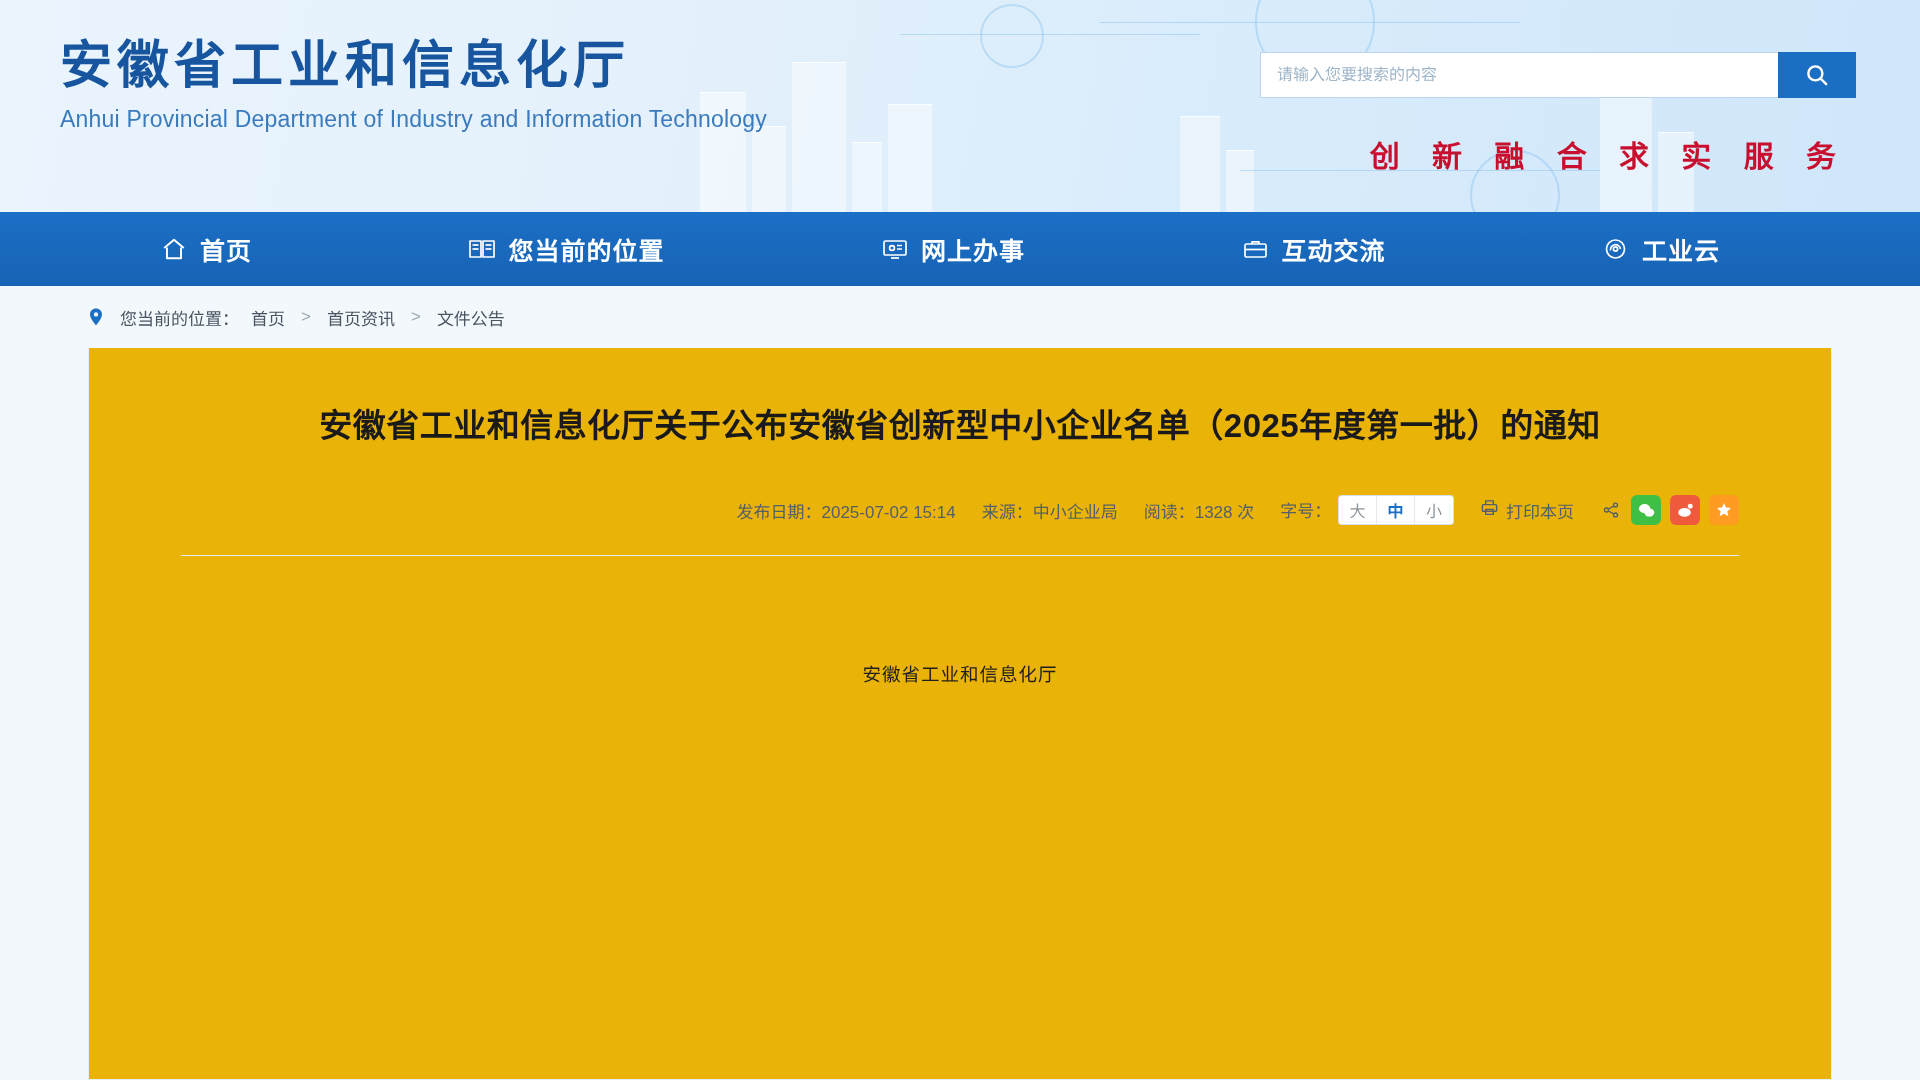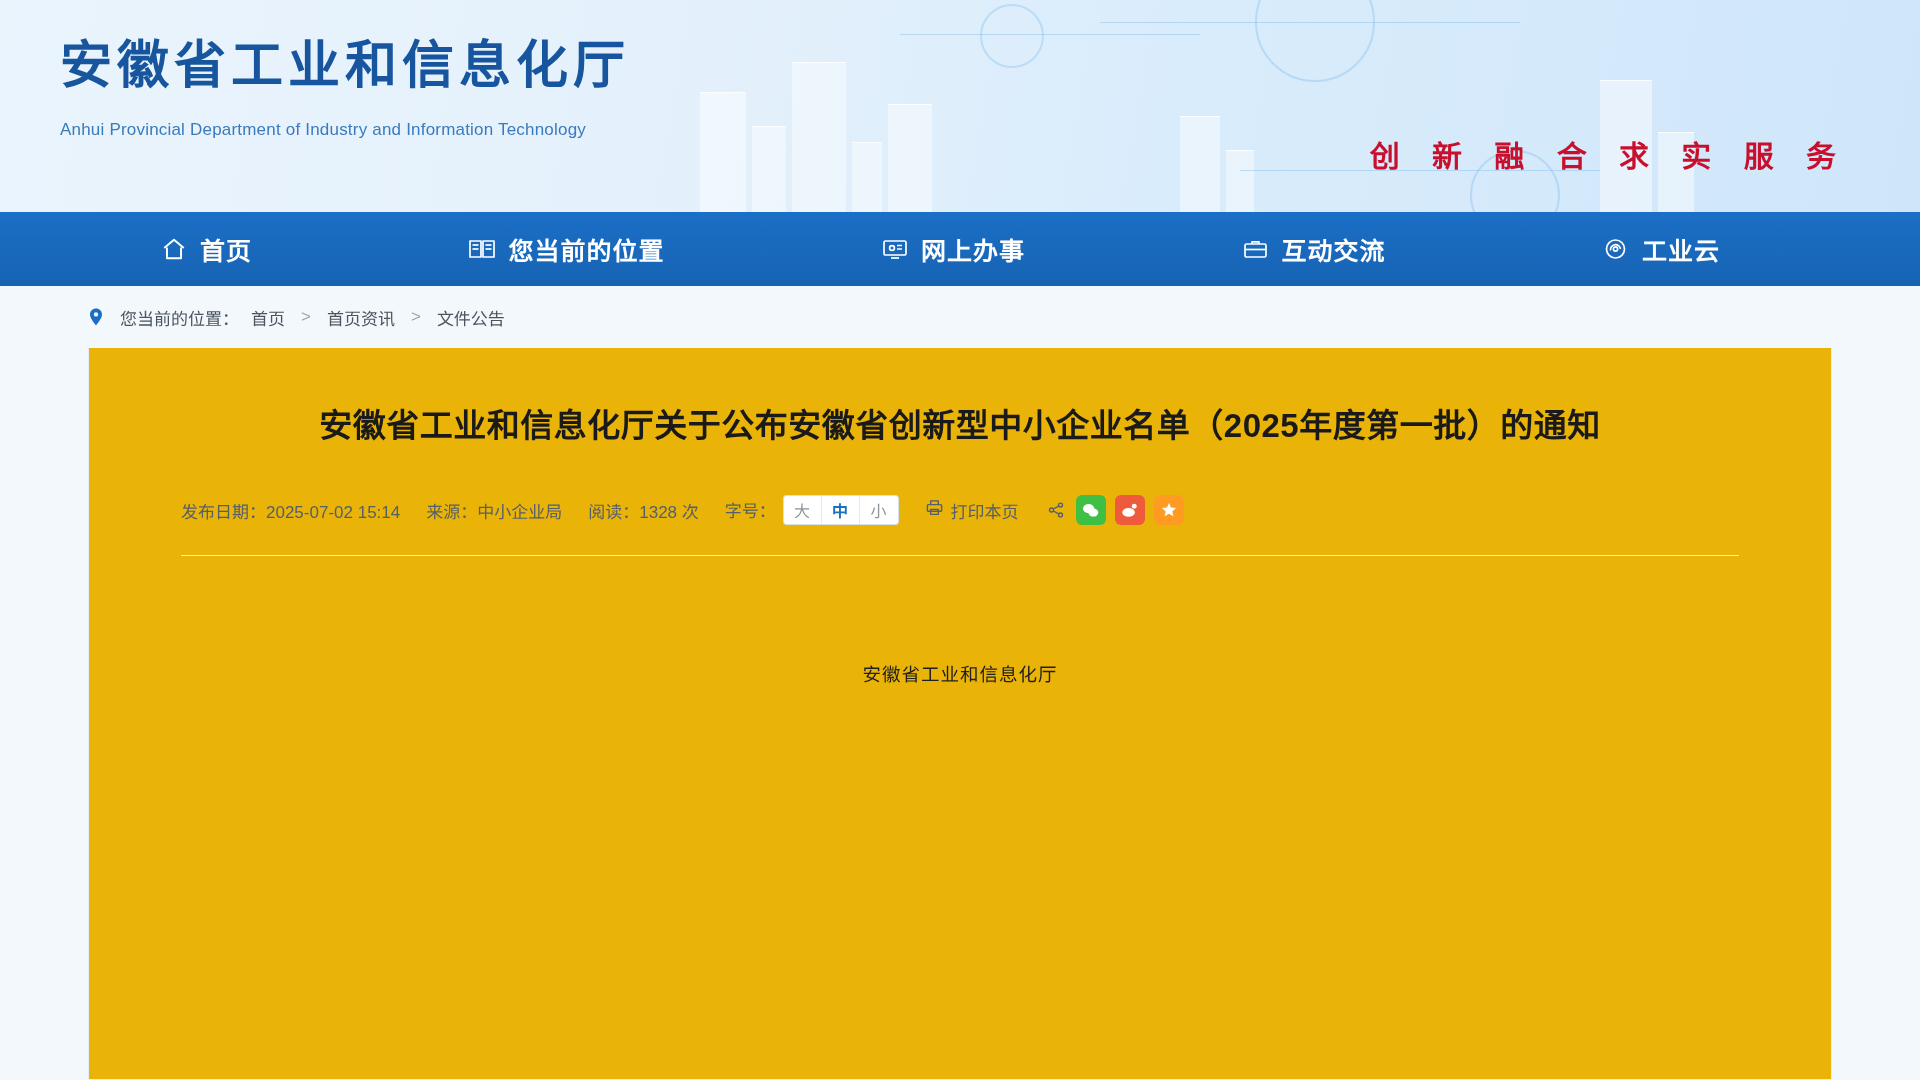--- a/index.html
+++ b/index.html
@@ -49,22 +49,22 @@
   .logo-cn {
     font-size: 52px;
     font-weight: bold;
     color: #17569e;
     letter-spacing: 5px;
     line-height: 1.15;
     white-space: nowrap;
     font-family: "Liberation Sans", "DejaVu Sans", sans-serif;
   }
   .logo-en {
-    margin-top: 24px;
-    font-size: 17px;
+    margin-top: 10px;
+    font-size: 23px;
     color: #3a7bbd;
     letter-spacing: 0.2px;
     white-space: nowrap;
   }
 
   .search-wrap {
     position: absolute;
     right: 64px;
     top: 52px;
     display: flex;
@@ -193,21 +193,21 @@
     color: #1a1a1a;
     text-align: center;
     line-height: 1.55;
     letter-spacing: 0.5px;
     padding: 0 20px;
   }
   .meta {
     margin-top: 44px;
     display: flex;
     align-items: center;
-    justify-content: flex-start;
+    justify-content: flex-end;
     gap: 26px;
     font-size: 17px;
     color: #555f68;
     flex-wrap: nowrap;
   }
   .meta-item { white-space: nowrap; }
   .fontsize-group {
     display: inline-flex;
     align-items: center;
     border: 1px solid #d8dfe6;
@@ -299,20 +299,31 @@
     <div class="deco-line" style="left:900px;  top:34px;  width:300px;"></div>
     <div class="deco-line" style="left:1100px; top:22px;  width:420px;"></div>
     <div class="deco-line" style="left:1240px; top:170px; width:360px;"></div>
   </div>
 
   <div class="logo-block">
     <div class="logo-cn">安徽省工业和信息化厅</div>
     <div class="logo-en">Anhui Provincial Department of Industry and Information Technology</div>
   </div>
 
+  <div class="search-wrap">
+    <input class="search-input" type="text" placeholder="请输入您要搜索的内容" style="">
+    <button class="search-btn">
+      <span>
+        <svg width="26" height="26" viewBox="0 0 24 24" fill="none" stroke="#ffffff" stroke-width="2.2" stroke-linecap="round">
+          <circle cx="10.5" cy="10.5" r="6.5"></circle>
+          <line x1="15.6" y1="15.6" x2="20.5" y2="20.5"></line>
+        </svg>
+      </span>
+    </button>
+  </div>
 
   <div class="slogan">创 新  融 合  求 实  服 务</div>
 </div>
 
 <div class="nav">
   <div class="nav-inner">
 
     <div class="nav-item">
       <span class="nav-icon">
         <svg width="26" height="26" viewBox="0 0 24 24" fill="none" stroke="#fff" stroke-width="1.8" stroke-linejoin="round">

